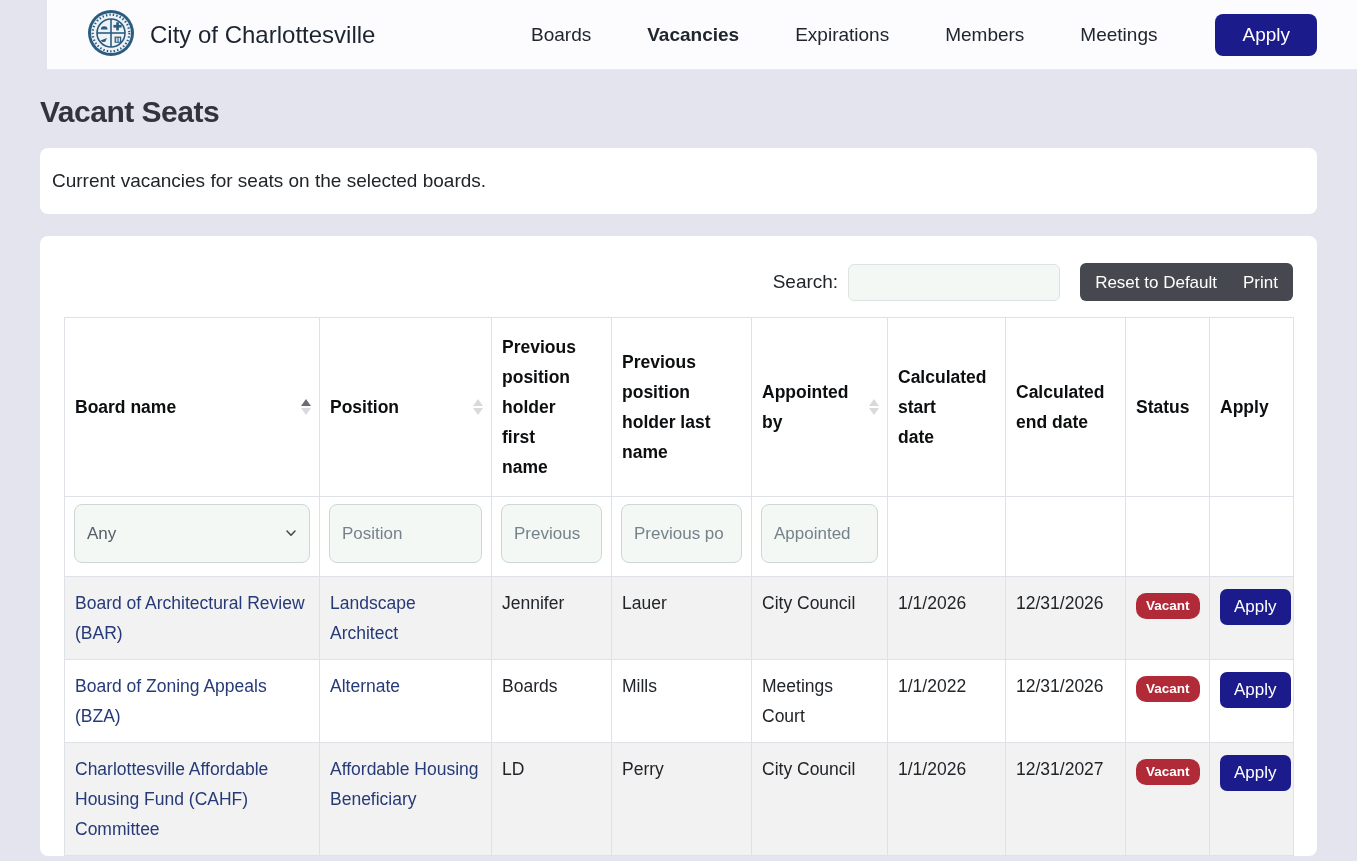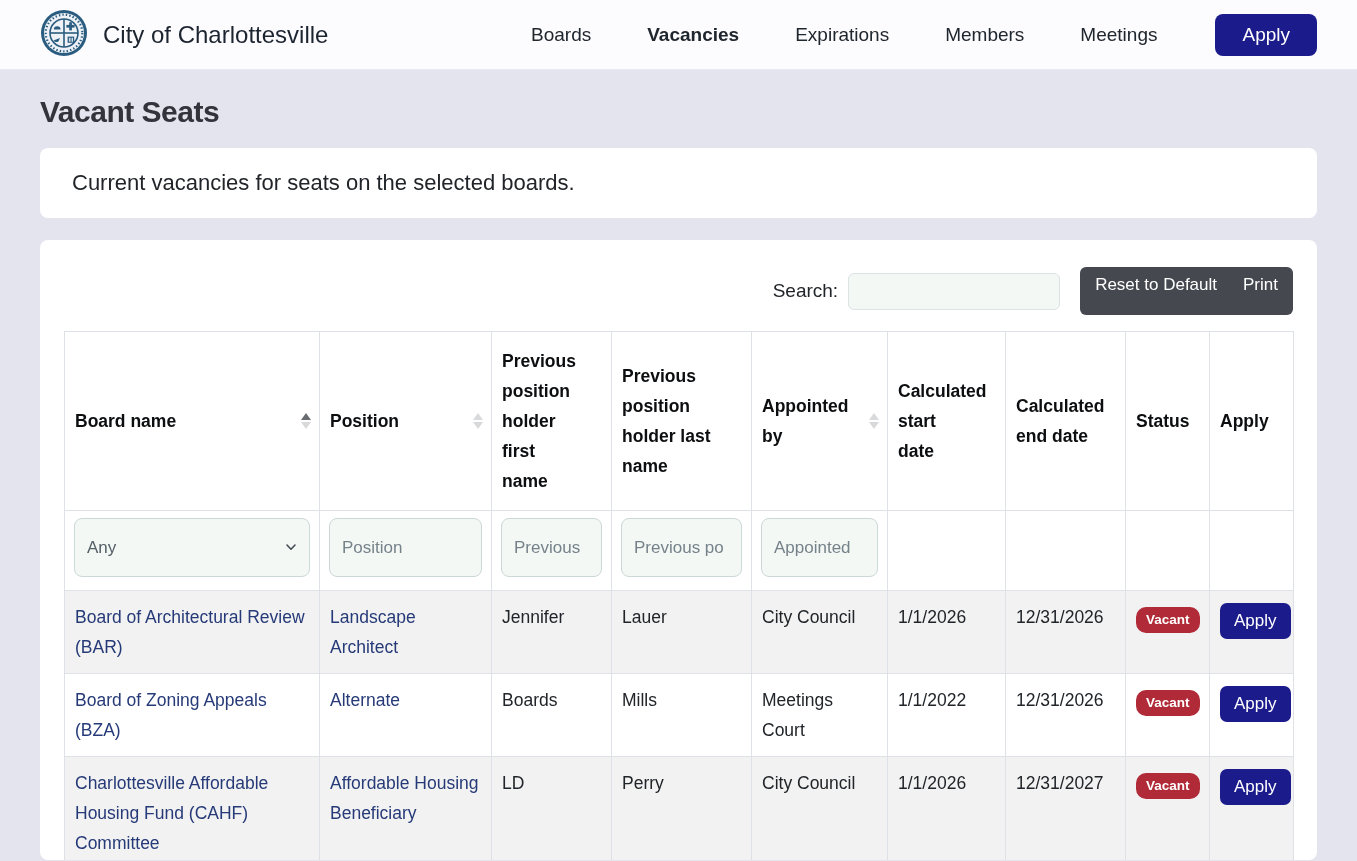--- a/index.html
+++ b/index.html
@@ -10,20 +10,21 @@
     font-family: "Liberation Sans", sans-serif;
     color: #212529;
   }
 
   
   .navbar {
     height: 70px; background: #fcfcfe;
     border-bottom: 1px solid #e9e9f1;
     display: flex; align-items: center;
     padding: 0 40px;
+    margin-left: 47px;
   }
   .brand { display: flex; align-items: center; gap: 15px; }
   .brand-name { font-size: 24px; color: #1c2430; }
   .nav-links { margin-left: auto; display: flex; align-items: center; gap: 56px; }
   .nav-link { font-size: 19px; color: #20262e; text-decoration: none; cursor: pointer; }
   .nav-link.active { font-weight: 700; }
   .apply-btn {
     background: #1b1b8c; color: #fff; font-size: 19px;
     font-family: "Liberation Sans", sans-serif;
     padding: 10px 27px; border: none; border-radius: 8px; cursor: pointer;
@@ -31,39 +32,39 @@
   }
 
   
   main { padding: 0 40px; }
   h1.page-title {
     margin: 25px 0 0; font-size: 30px; font-weight: 700;
     color: #33333b; letter-spacing: -0.5px;
   }
   .card { background: #fff; border-radius: 8px; }
   .desc-card {
-    margin-top: 19px; padding: 22px 32px;
-    font-size: 22px; color: #212529;
+    margin-top: 19px; padding: 22px 12px;
+    font-size: 19px; color: #212529;
   }
   .table-card {
     margin-top: 22px; padding: 27px 24px 0;
     height: 620px; overflow: hidden;
   }
 
   
   .toolbar { display: flex; justify-content: flex-end; align-items: center; }
   .search-label { font-size: 19px; color: #212529; margin-right: 10px; }
   .search-input {
     width: 212px; height: 37px;
     background: #f3f8f5; border: 1px solid #dbe3e3; border-radius: 6px;
     font-size: 17px; padding: 0 10px; color: #333; outline: none;
   }
   .btn-group {
     margin-left: 20px; background: #45494f; border-radius: 6px;
-    display: flex; align-items: flex-start; height: 48px; padding: 0 2px;
+    display: flex; align-items: flex-end; height: 38px; padding: 0 2px;
   }
   .btn-group button {
     background: transparent; color: #fff; border: none; cursor: pointer;
     font-size: 17px; padding: 8px 13px;
     font-family: "Liberation Sans", sans-serif;
   }
 
   
   table.vacancies {
     width: 100%; border-collapse: collapse; margin-top: 16px;

